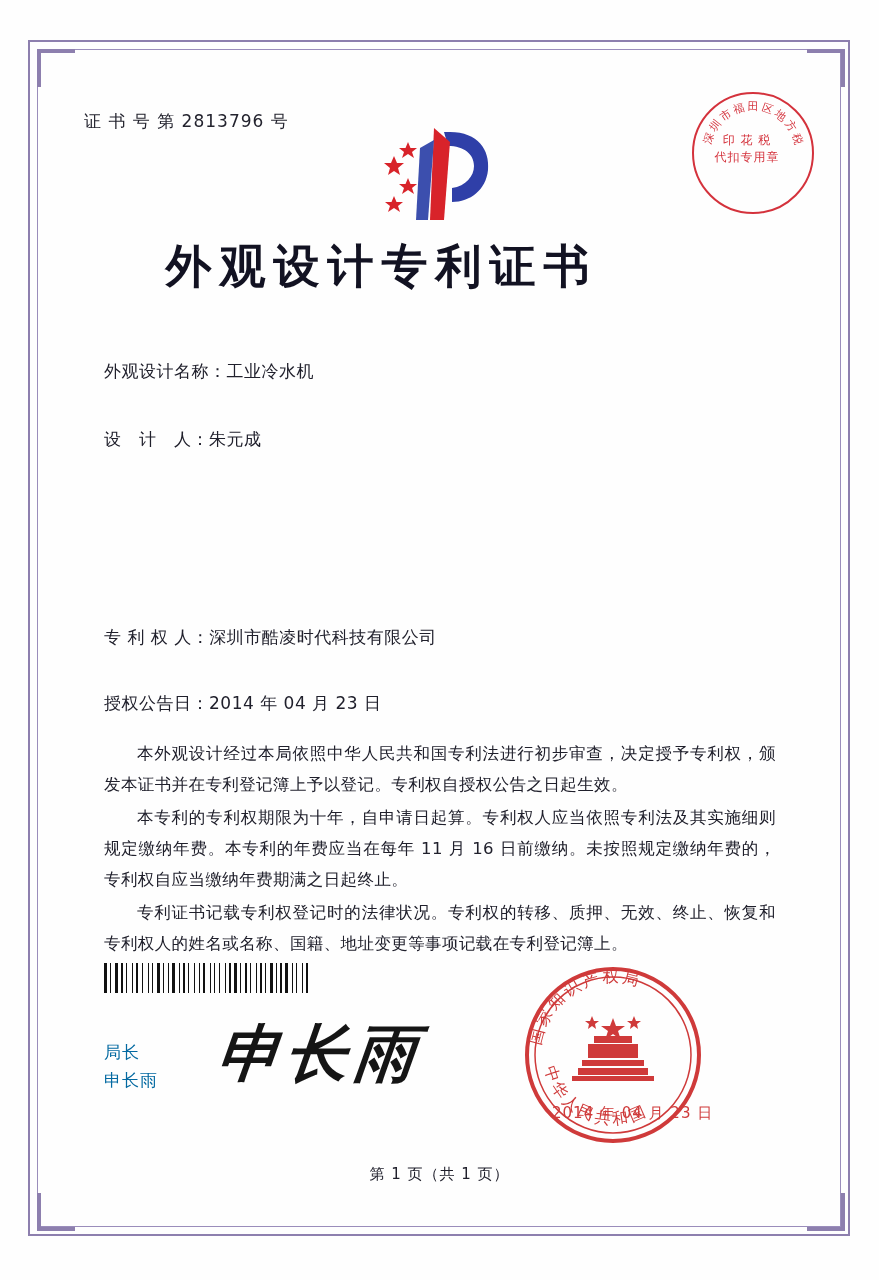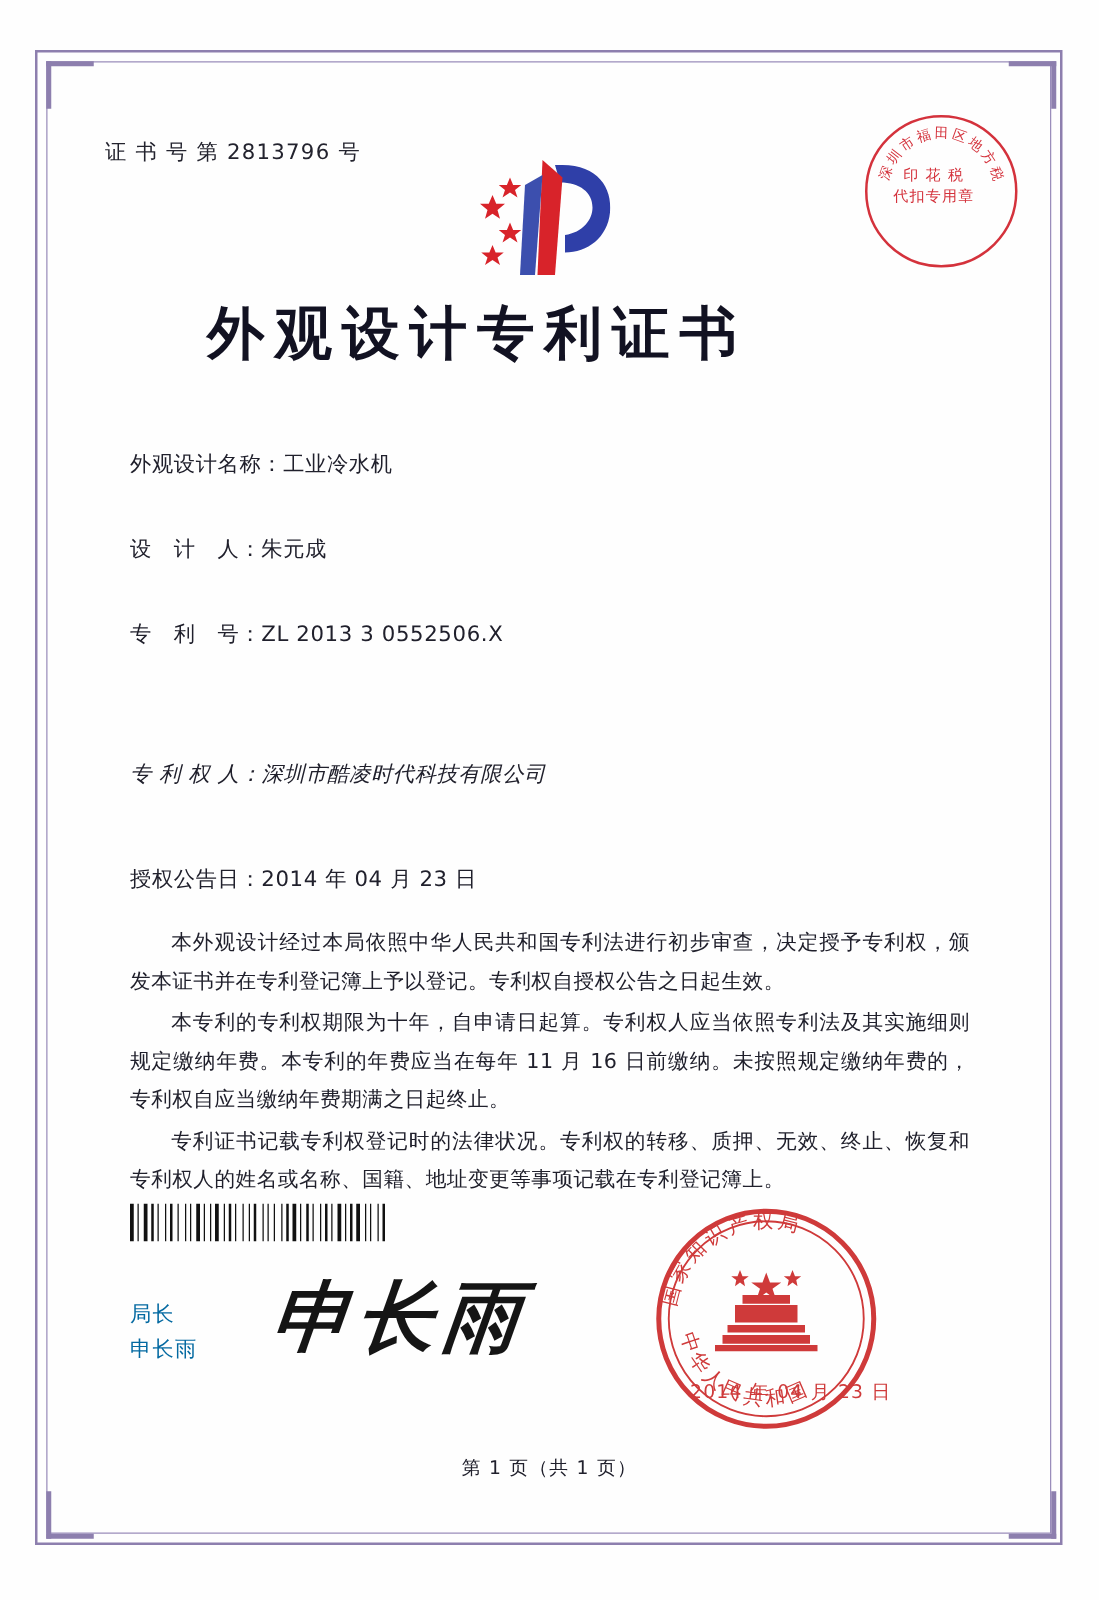--- a/index.html
+++ b/index.html
@@ -118,21 +118,21 @@
     white-space: nowrap;
     letter-spacing: 0.5px;
   }
   .field .lbl { display: inline-block; }
   .field .val { display: inline-block; }
 
   .f1 { top: 360px; }
   .f2 { top: 428px; }
   .f3 { top: 496px; }
   .f4 { top: 558px; }
-  .f5 { top: 608px; font-style: italic; }
+  .f5 { top: 626px; }
   .f6 { top: 692px; }
 
   
   .paras {
     position: absolute;
     left: 104px;
     top: 738px;
     width: 672px;
     font-size: 16.5px;
     line-height: 31px;
@@ -262,23 +262,20 @@
     </div>
   </div>
 
   <div class="main-title">外观设计专利证书</div>
 
   <div class="field f1">
     <span class="lbl">外观设计名称：</span><span class="val">工业冷水机</span>
   </div>
   <div class="field f2">
     <span class="lbl">设　计　人：</span><span class="val">朱元成</span>
-  </div>
-  <div class="field f3">
-    <span class="lbl">专　利　号：</span><span class="val">ZL 2013 3 0552506.X</span>
   </div>
   <div class="field f5">
     <span class="lbl">专 利 权 人：</span><span class="val">深圳市酷凌时代科技有限公司</span>
   </div>
   <div class="field f6">
     <span class="lbl">授权公告日：</span><span class="val">2014 年 04 月 23 日</span>
   </div>
 
   <div class="paras">
     <p>本外观设计经过本局依照中华人民共和国专利法进行初步审查，决定授予专利权，颁发本证书并在专利登记簿上予以登记。专利权自授权公告之日起生效。</p>

